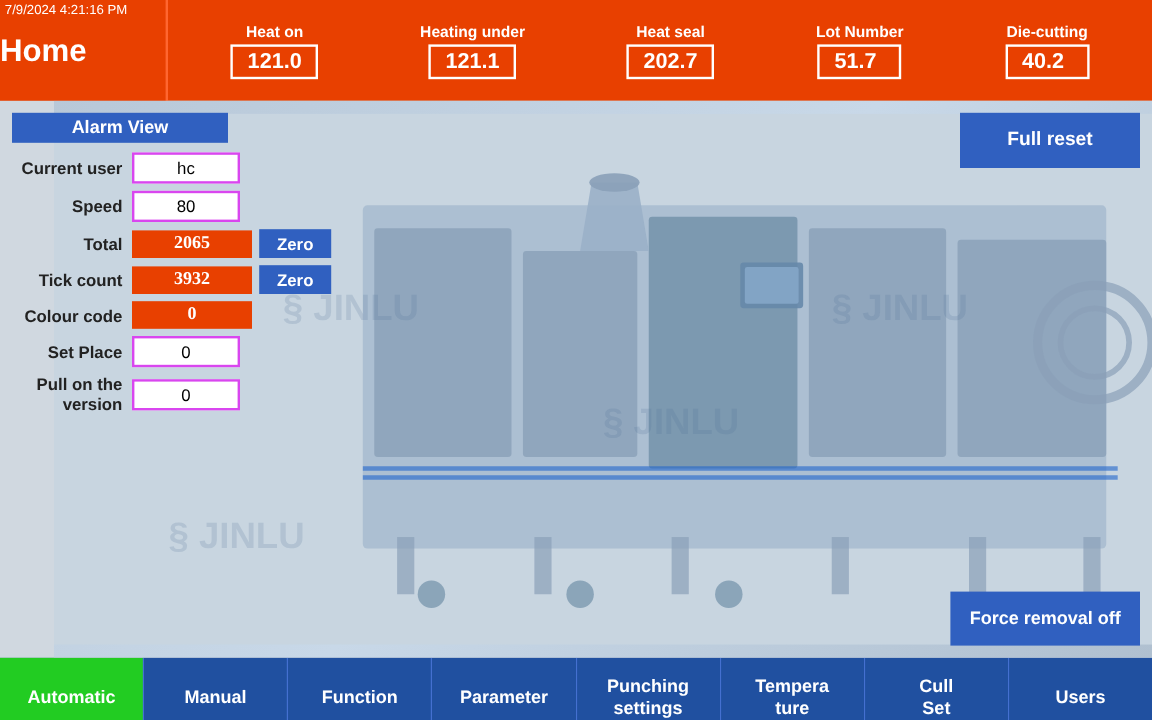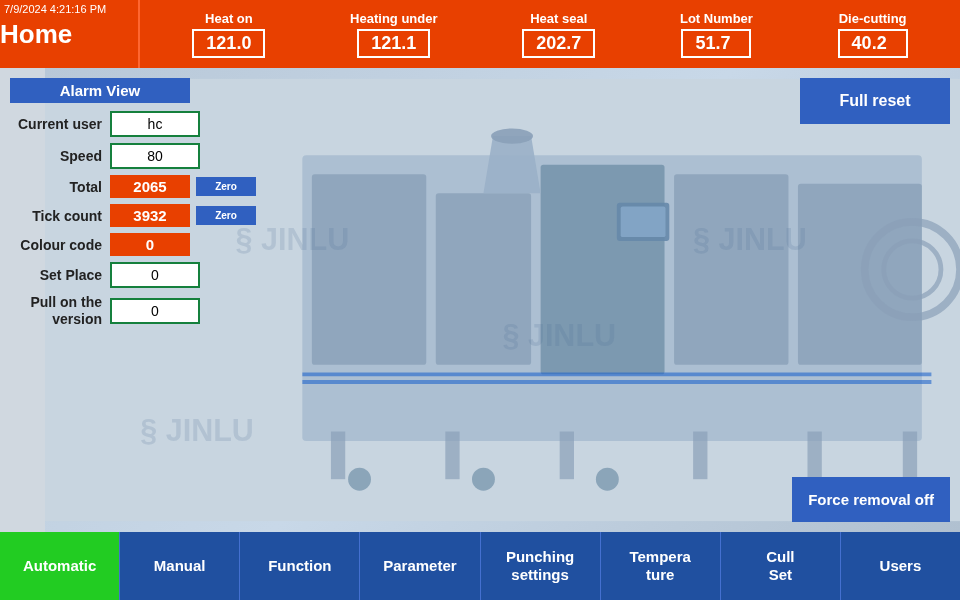--- a/index.html
+++ b/index.html
@@ -7,21 +7,21 @@
       width: 960px;
       height: 600px;
       overflow: hidden;
       font-family: Arial, sans-serif;
       background: #c8c8c8;
     }
 
     
     .top-bar {
       background: #e84000;
-      height: 68px;
+      height: 84px;
       display: flex;
       align-items: stretch;
     }
     .top-home {
       background: #e84000;
       display: flex;
       align-items: center;
       padding: 0 0;
       min-width: 140px;
       border-right: 2px solid #ff6630;
@@ -119,41 +119,42 @@
     }
     .field-label {
       color: #222;
       font-size: 14px;
       font-weight: bold;
       width: 100px;
       text-align: right;
       padding-right: 8px;
     }
     .field-input {
-      border: 2px solid #15803d;
+      border: 2px solid #d946ef;
       background: white;
       font-size: 14px;
       padding: 3px 6px;
       width: 90px;
       text-align: center;
     }
     .field-value-red {
       background: #e84000;
       color: white;
       font-size: 15px;
       font-weight: bold;
       padding: 3px 0;
-      width: 80px;
-      text-align: center;
-      border: none;
+      width: 100px;
+      text-align: center;
+      border: none;
+      font-family: Liberation Serif, serif;
     }
     .zero-btn {
       background: #3060c0;
       color: white;
-      font-size: 10px;
+      font-size: 14px;
       font-weight: bold;
       border: none;
       padding: 4px 14px;
       margin-left: 6px;
       cursor: pointer;
       width: 60px;
       text-align: center;
     }
 
     

